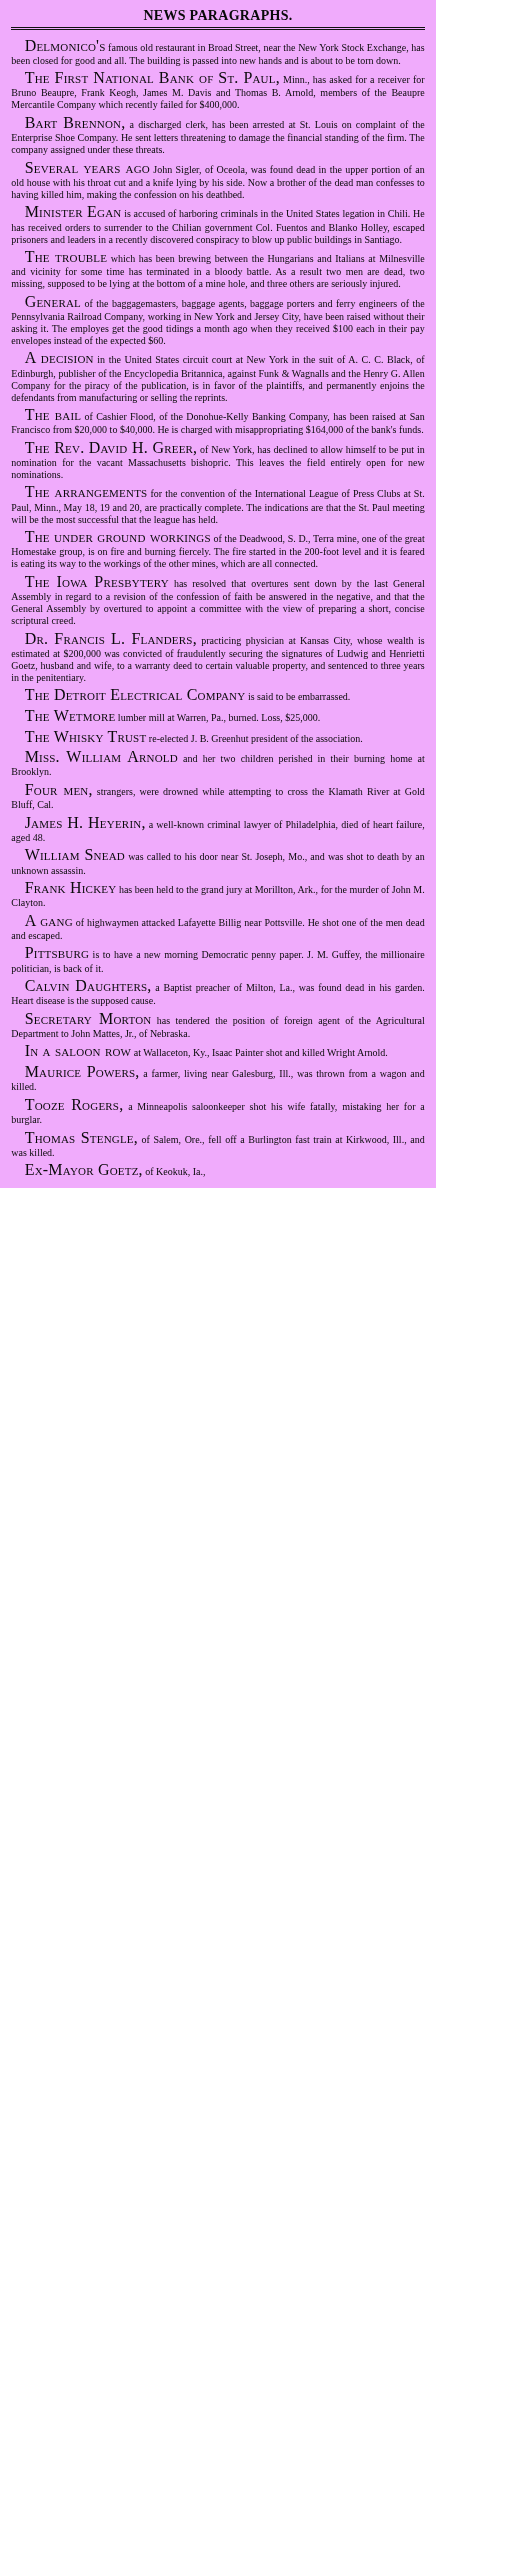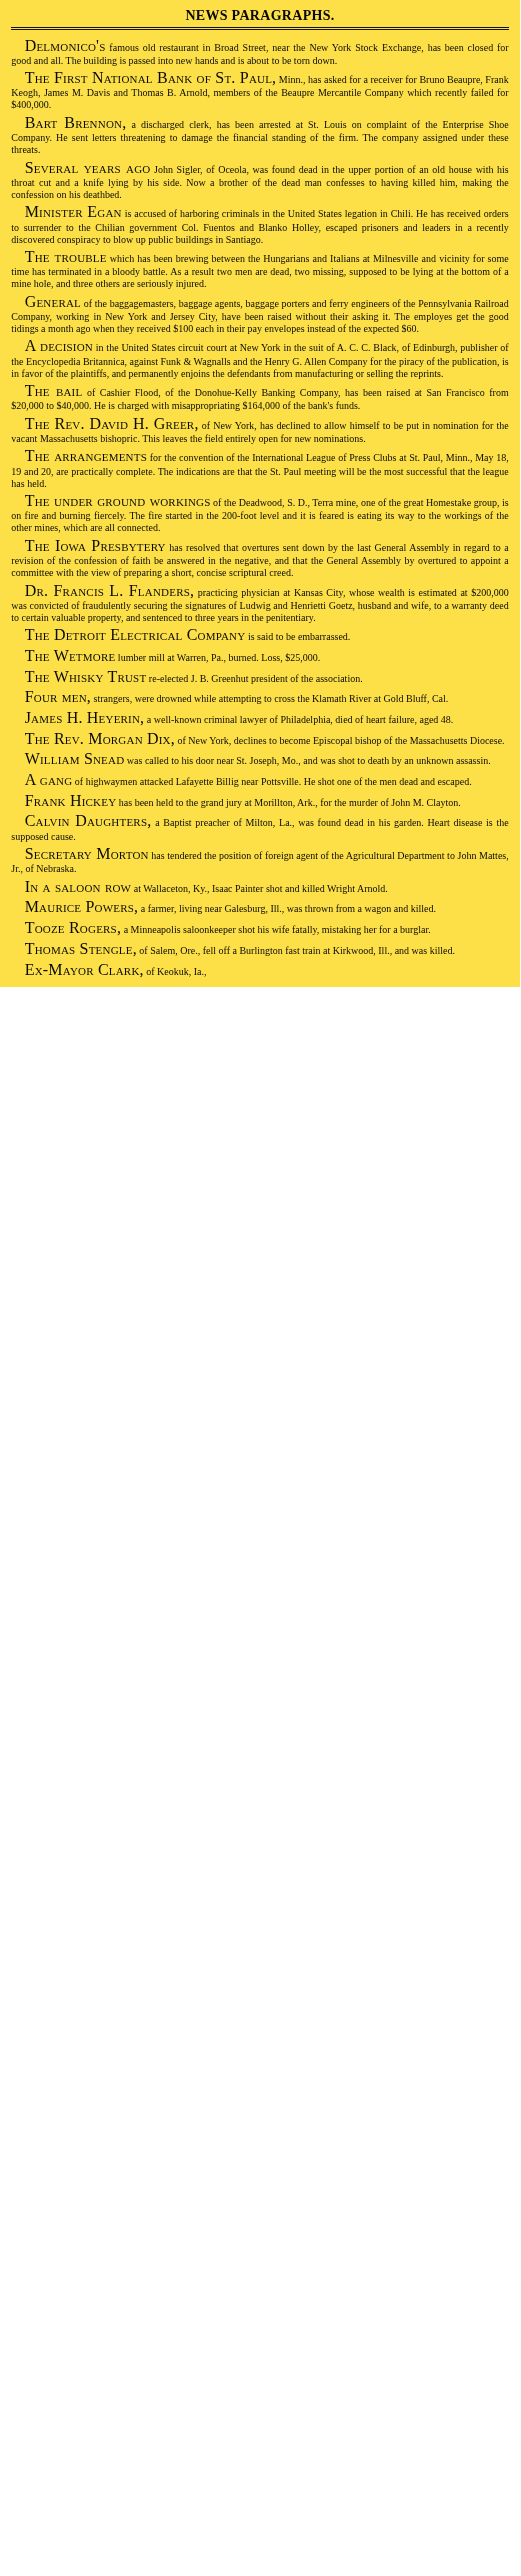--- a/index.html
+++ b/index.html
@@ -6,24 +6,24 @@
     margin: 0;
     padding: 0;
     background: #ffffff;
   }
   body {
     width: 522px;
     font-family: "Liberation Serif", serif;
     color: #0a0a0a;
   }
   #page {
-    width: 520px;
+    width: 436px;
     box-sizing: border-box;
     padding: 5.2px 11.3px 0 11.3px;
-    background: #fde047;
+    background: #f0abfc;
   }
   .masthead {
     text-align: center;
     font-family: "Liberation Serif", serif;
     font-weight: bold;
     font-size: 14px;
     letter-spacing: 0.3px;
     margin: 3.1px 0 2.1px 0;
   }
   .rule-top {
@@ -77,30 +77,31 @@
       <p class="item"><span class="sc">A decision</span><span> in the United States circuit court at New York in the suit of A. C. C. Black, of Edinburgh, publisher of the Encyclopedia Britannica, against Funk &amp; Wagnalls and the Henry G. Allen Company for the piracy of the publication, is in favor of the plaintiffs, and permanently enjoins the defendants from manufacturing or selling the reprints.</span></p>
       <p class="item"><span class="sc">The bail</span><span> of Cashier Flood, of the Donohue-Kelly Banking Company, has been raised at San Francisco from $20,000 to $40,000. He is charged with misappropriating $164,000 of the bank's funds.</span></p>
       <p class="item"><span class="sc">The Rev. David H. Greer,</span><span> of New York, has declined to allow himself to be put in nomination for the vacant Massachusetts bishopric. This leaves the field entirely open for new nominations.</span></p>
       <p class="item"><span class="sc">The arrangements</span><span> for the convention of the International League of Press Clubs at St. Paul, Minn., May 18, 19 and 20, are practically complete. The indications are that the St. Paul meeting will be the most successful that the league has held.</span></p>
       <p class="item"><span class="sc">The under ground workings</span><span> of the Deadwood, S. D., Terra mine, one of the great Homestake group, is on fire and burning fiercely. The fire started in the 200-foot level and it is feared is eating its way to the workings of the other mines, which are all connected.</span></p>
       <p class="item"><span class="sc">The Iowa Presbytery</span><span> has resolved that overtures sent down by the last General Assembly in regard to a revision of the confession of faith be answered in the negative, and that the General Assembly by overtured to appoint a committee with the view of preparing a short, concise scriptural creed.</span></p>
       <p class="item"><span class="sc">Dr. Francis L. Flanders,</span><span> practicing physician at Kansas City, whose wealth is estimated at $200,000 was convicted of fraudulently securing the signatures of Ludwig and Henrietti Goetz, husband and wife, to a warranty deed to certain valuable property, and sentenced to three years in the penitentiary.</span></p>
       <p class="item"><span class="sc">The Detroit Electrical Company</span><span> is said to be embarrassed.</span></p>
       <p class="item"><span class="sc">The Wetmore</span><span> lumber mill at Warren, Pa., burned. Loss, $25,000.</span></p>
       <p class="item"><span class="sc">The Whisky Trust</span><span> re-elected J. B. Greenhut president of the association.</span></p>
+      <p class="item"><span class="sc">Miss. William Arnold</span><span> and her two children perished in their burning home at Brooklyn.</span></p>
       <p class="item"><span class="sc">Four men,</span><span> strangers, were drowned while attempting to cross the Klamath River at Gold Bluff, Cal.</span></p>
       <p class="item"><span class="sc">James H. Heyerin,</span><span> a well-known criminal lawyer of Philadelphia, died of heart failure, aged 48.</span></p>
-      <p class="item"><span class="sc">The Rev. Morgan Dix,</span><span> of New York, declines to become Episcopal bishop of the Massachusetts Diocese.</span></p>
       <p class="item"><span class="sc">William Snead</span><span> was called to his door near St. Joseph, Mo., and was shot to death by an unknown assassin.</span></p>
+      <p class="item"><span class="sc">Frank Hickey</span><span> has been held to the grand jury at Morillton, Ark., for the murder of John M. Clayton.</span></p>
       <p class="item"><span class="sc">A gang</span><span> of highwaymen attacked Lafayette Billig near Pottsville. He shot one of the men dead and escaped.</span></p>
-      <p class="item"><span class="sc">Frank Hickey</span><span> has been held to the grand jury at Morillton, Ark., for the murder of John M. Clayton.</span></p>
+      <p class="item"><span class="sc">Pittsburg</span><span> is to have a new morning Democratic penny paper. J. M. Guffey, the millionaire politician, is back of it.</span></p>
       <p class="item"><span class="sc">Calvin Daughters,</span><span> a Baptist preacher of Milton, La., was found dead in his garden. Heart disease is the supposed cause.</span></p>
       <p class="item"><span class="sc">Secretary Morton</span><span> has tendered the position of foreign agent of the Agricultural Department to John Mattes, Jr., of Nebraska.</span></p>
       <p class="item"><span class="sc">In a saloon row</span><span> at Wallaceton, Ky., Isaac Painter shot and killed Wright Arnold.</span></p>
       <p class="item"><span class="sc">Maurice Powers,</span><span> a farmer, living near Galesburg, Ill., was thrown from a wagon and killed.</span></p>
       <p class="item"><span class="sc">Tooze Rogers,</span><span> a Minneapolis saloonkeeper shot his wife fatally, mistaking her for a burglar.</span></p>
       <p class="item"><span class="sc">Thomas Stengle,</span><span> of Salem, Ore., fell off a Burlington fast train at Kirkwood, Ill., and was killed.</span></p>
-      <p class="item"><span class="sc">Ex-Mayor Clark,</span><span> of Keokuk, Ia.,</span></p>
+      <p class="item"><span class="sc">Ex-Mayor Goetz,</span><span> of Keokuk, Ia.,</span></p>
     </div>
 
   <div class="bottomfade"></div>
 </div>
 
 
 </body></html>

